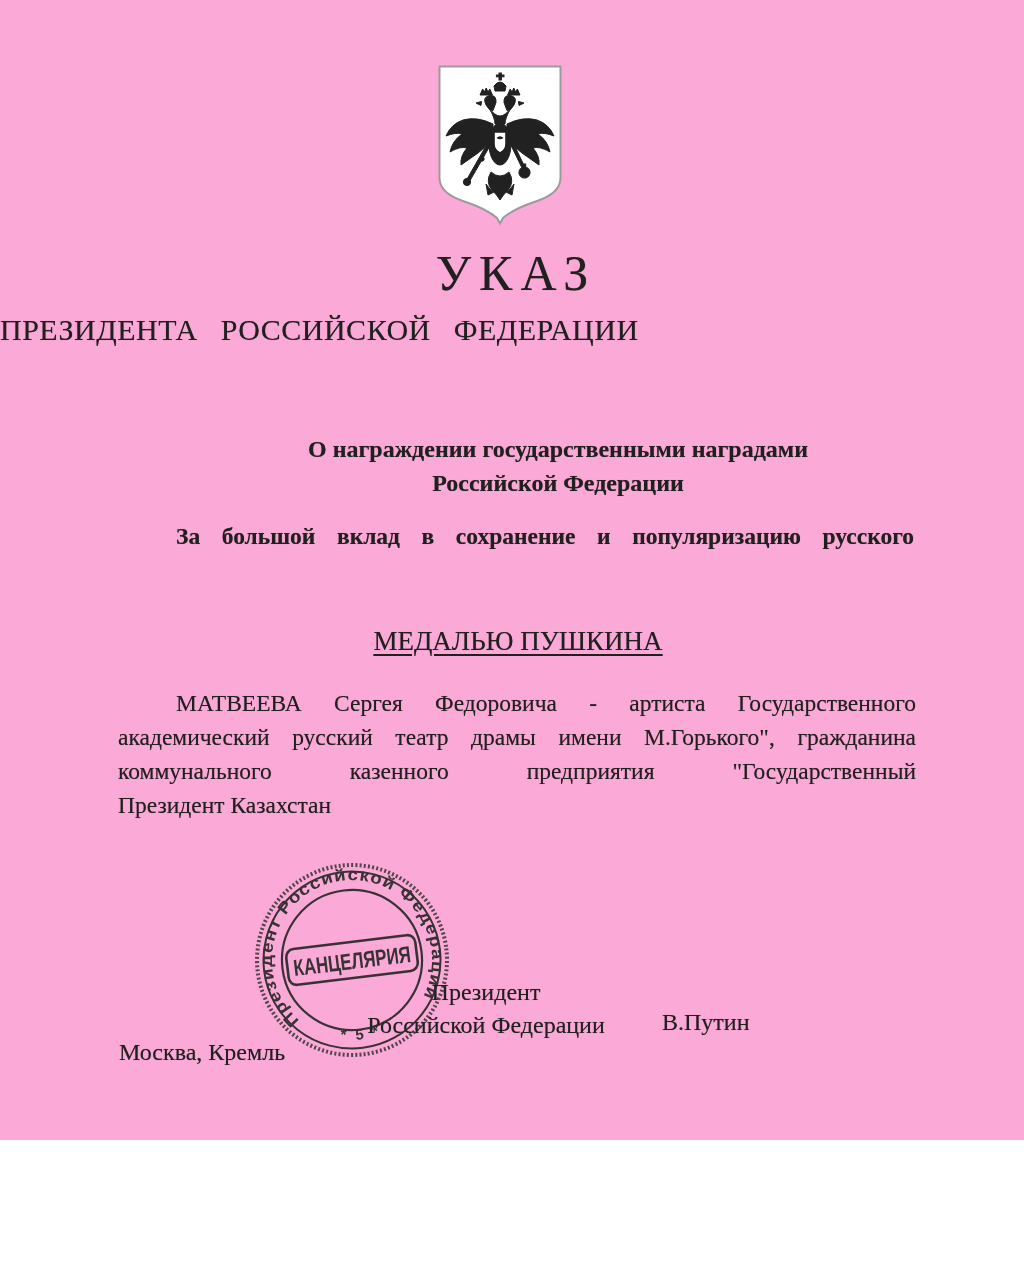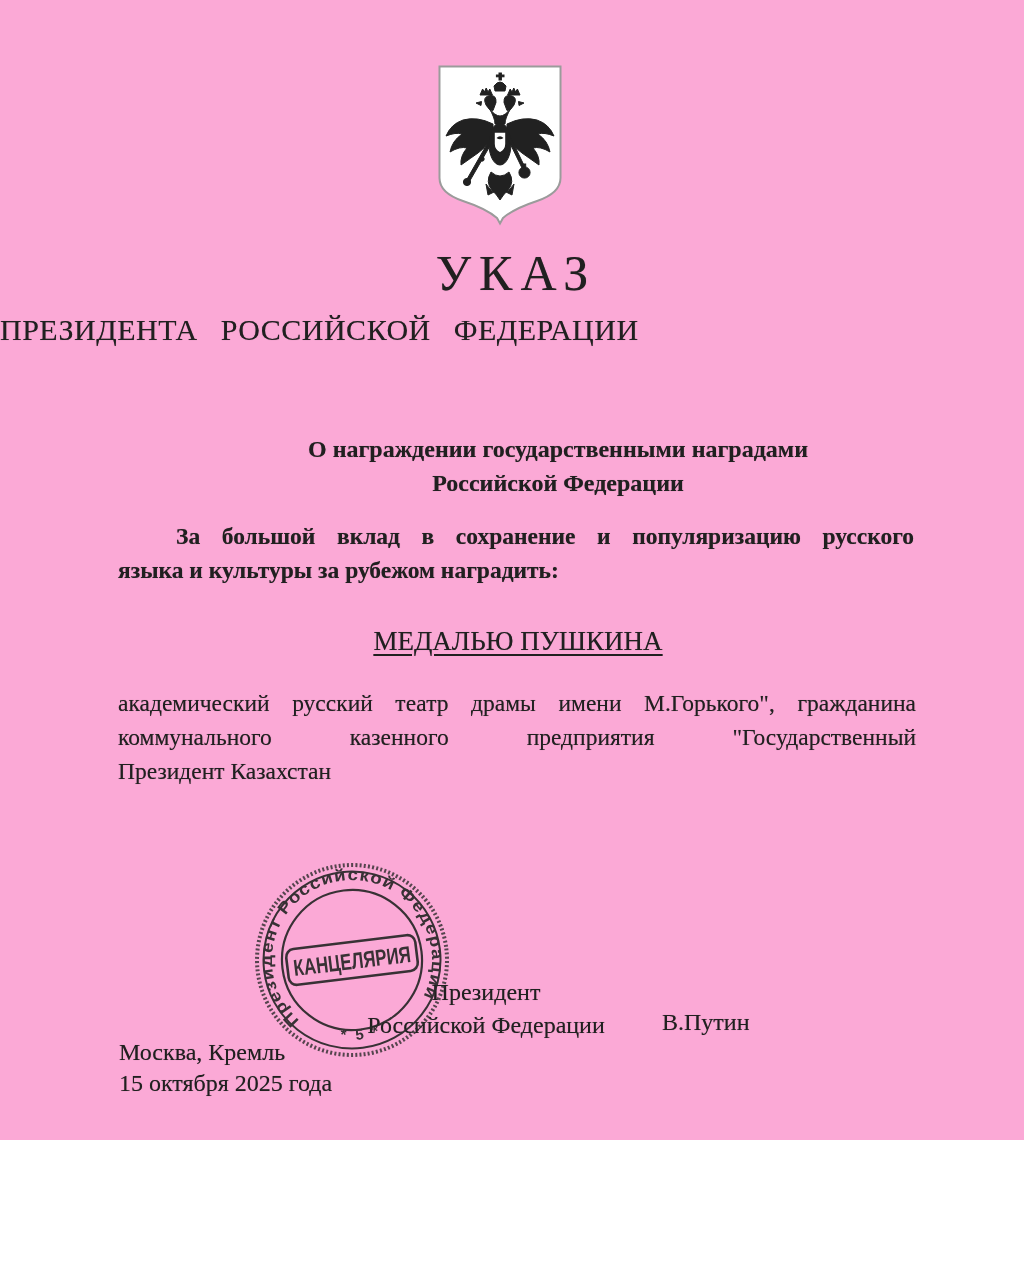--- a/index.html
+++ b/index.html
@@ -120,28 +120,28 @@
   <div class="decree-title txt">УКАЗ</div>
   <div class="decree-issuer txt">ПРЕЗИДЕНТА РОССИЙСКОЙ ФЕДЕРАЦИИ</div>
 
   <div class="subject txt">
     <div>О награждении государственными наградами</div>
     <div>Российской Федерации</div>
   </div>
 
   <div class="preamble txt">
     <div class="jline indent">За большой вклад в сохранение и популяризацию русского</div>
-    <div>языка и культуры за рубежом наградить:</div>
   </div>
 
   <div class="award txt">
     <span>МЕДАЛЬЮ ПУШКИНА</span>
   </div>
 
   <div class="recipient txt">
+    <div class="jline indent">МАТВЕЕВА Сергея Федоровича - артиста Государственного</div>
     <div class="jline">академический русский театр драмы имени М.Горького", гражданина</div>
     <div class="jline">коммунального казенного предприятия "Государственный</div>
     <div>Президент Казахстан</div>
   </div>
 
   <div class="sig-title txt">
     <div>Президент</div>
     <div>Российской Федерации</div>
   </div>
   <div class="sig-name txt">В.Путин</div>
@@ -161,16 +161,15 @@
         <text font-family="Liberation Sans, sans-serif" font-size="15" font-weight="bold" fill="#2b2b2b" stroke="none" text-anchor="middle" letter-spacing="3">
           <textPath href="#botPath" startOffset="50%">* 5 *</textPath>
         </text>
         <text x="102" y="111" font-family="Liberation Sans, sans-serif" font-size="23" font-weight="bold" fill="#2b2b2b" stroke="none" text-anchor="middle" textLength="118" lengthAdjust="spacingAndGlyphs">КАНЦЕЛЯРИЯ</text>
       </g>
     </svg>
   </div>
 
   <div class="footer txt">
     <div>Москва, Кремль</div>
-    <div>15 октября 2025 года</div>
   </div>
 
 </div>
 
 </body></html>

